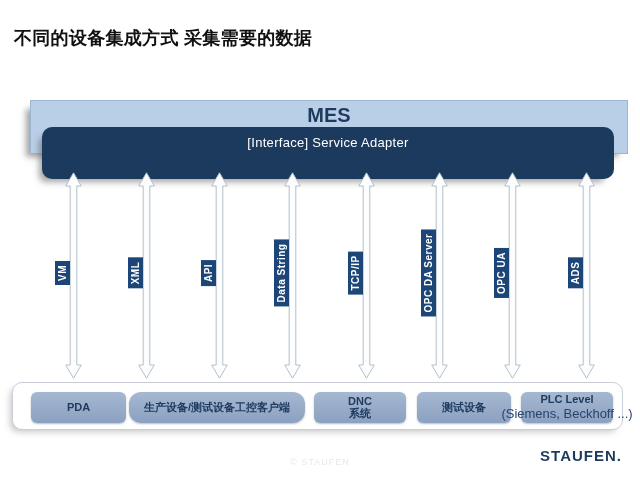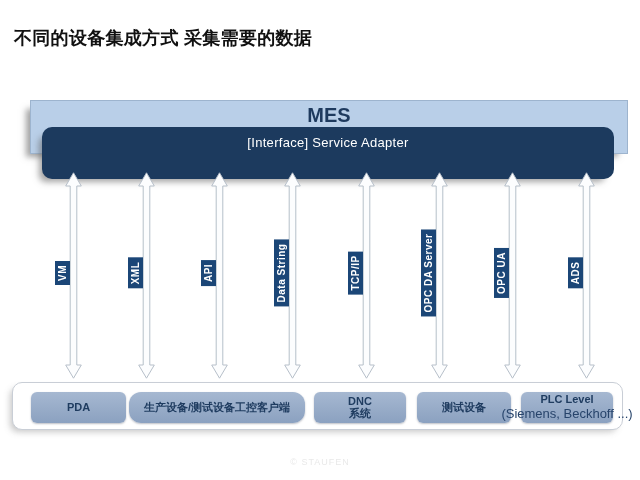--- a/index.html
+++ b/index.html
@@ -133,14 +133,15 @@
   <div class="devices-panel" id="devices-panel">
       <div class="device-box" style="left: 18px; width: 95px;"><span>PDA</span></div>
       <div class="device-box" style="left: 116px; width: 176px; border-radius: 12px;"><span>生产设备/测试设备工控客户端</span></div>
       <div class="device-box" style="left: 301px; width: 92px;"><span>DNC
 系统</span></div>
       <div class="device-box" style="left: 404px; width: 94px;"><span>测试设备</span></div>
       <div class="device-box" style="left: 508px; width: 92px;"><span>PLC Level</span><span class="device-note">(Siemens, Beckhoff ...)</span></div>
     </div>
 
   <div class="watermark">© STAUFEN</div>
+  <div class="logo">STAUFEN.</div>
 
 </div>
 
 </body></html>

